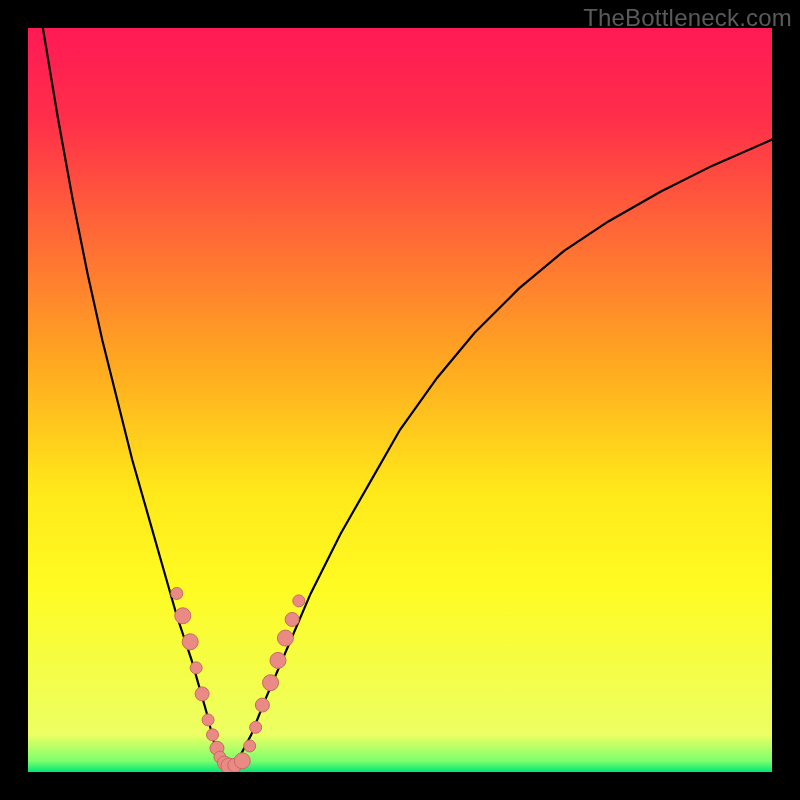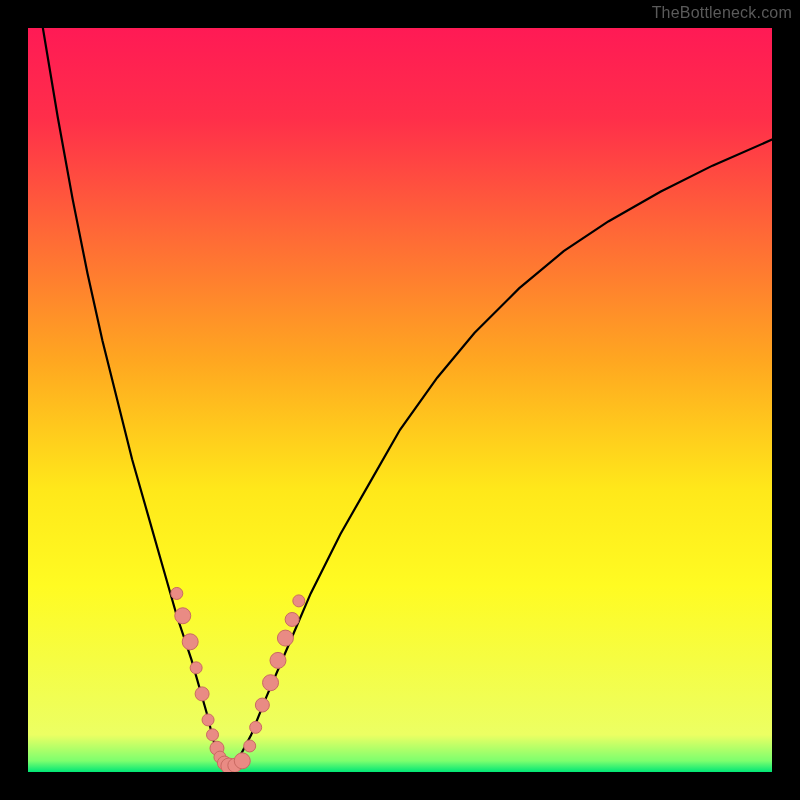--- a/index.html
+++ b/index.html
@@ -24,21 +24,21 @@
     left: 0;
     top: 0;
     width: 744px;
     height: 744px;
   }
   .watermark {
     position: absolute;
     top: 4px;
     right: 8px;
     color: #5a5a5a;
-    font-size: 16px;
+    font-size: 24px;
     font-weight: 500;
     letter-spacing: 0.2px;
     user-select: none;
     margin-left: 24px;
   }
 </style>
 </head>
 <body>
 
 <div class="frame">

